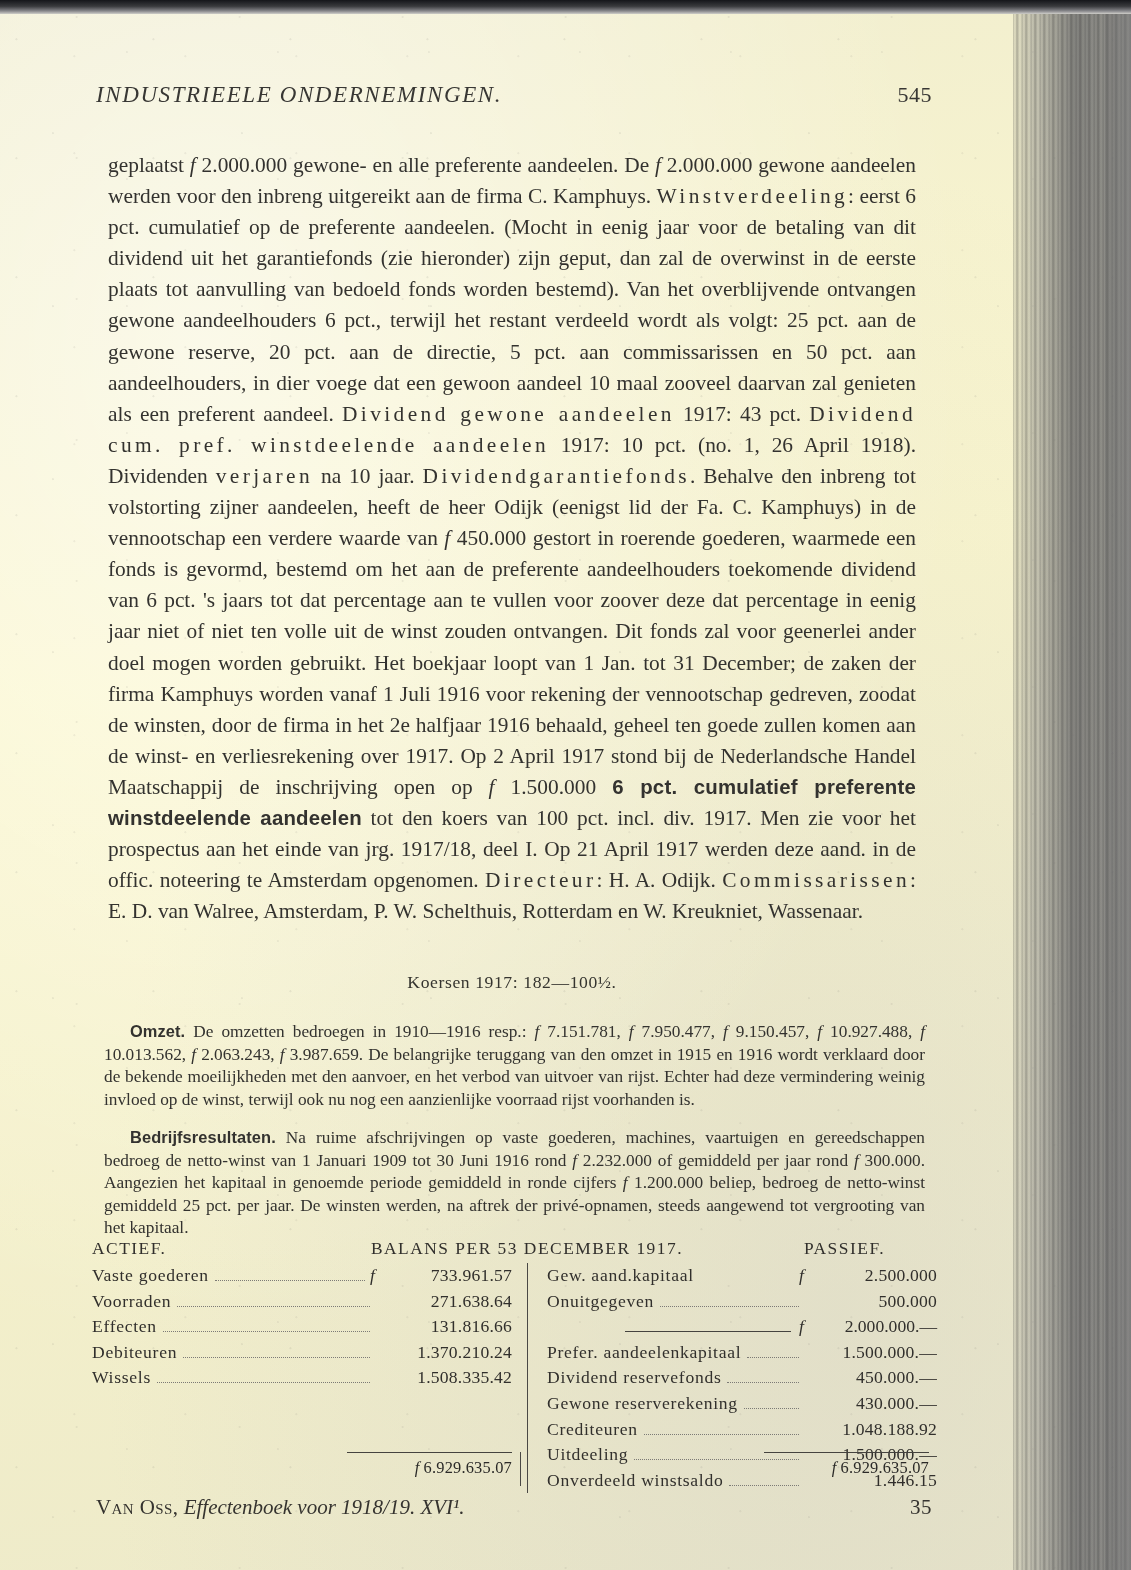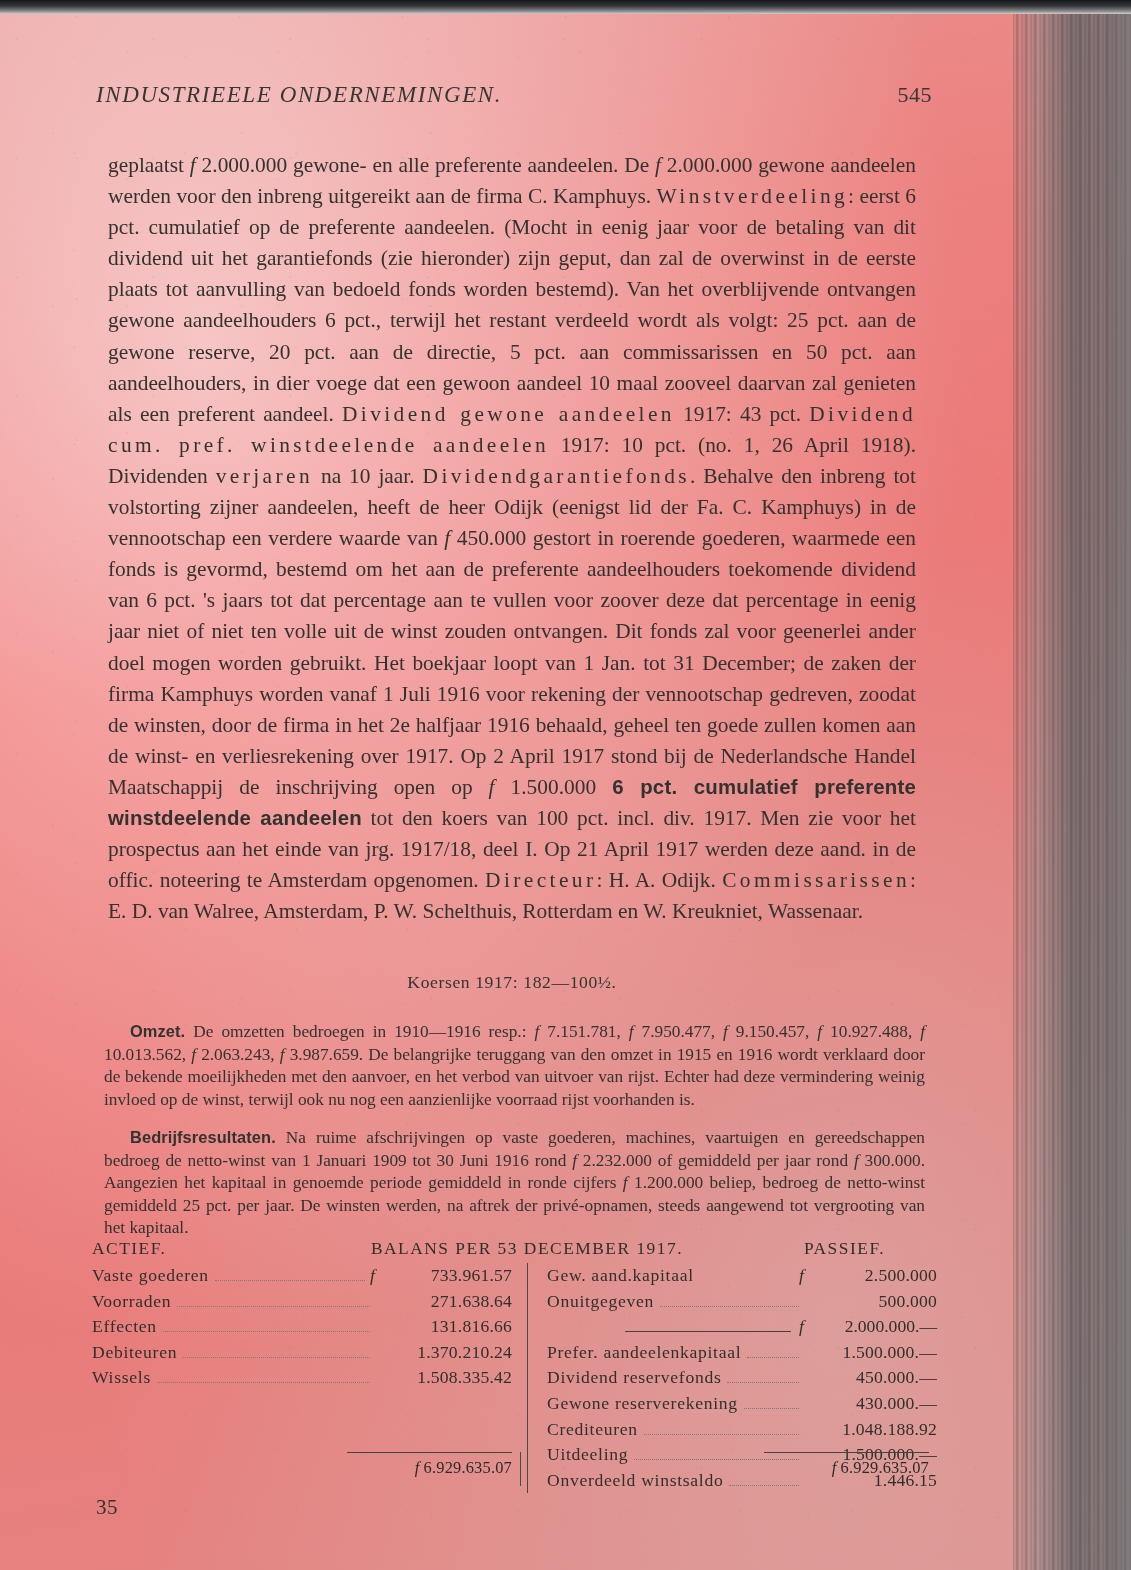--- a/index.html
+++ b/index.html
@@ -5,21 +5,21 @@
   html, body {
     margin: 0;
     padding: 0;
     background: #8f8f8f;
   }
   .page {
     position: relative;
     width: 1131px;
     height: 1570px;
     overflow: hidden;
-    background: #ef4444;
+    background: #fef9c3;
     font-family: "Liberation Serif", "DejaVu Serif", serif;
     color: #2b2a28;
   }
   
   .scan-top-band {
     position: absolute; left: 0; top: 0; width: 1131px; height: 14px;
     background: linear-gradient(180deg,#15161a 0%,#3a3b3e 45%,#86868a 78%,#cfcec9 100%);
     z-index: 7;
   }
   .scan-gutter {
@@ -360,20 +360,25 @@
             <div class="tot-rule"></div>
             <div class="tot-val">
               <span class="cur">f</span><span>6.929.635.07</span>
             </div>
           </div>
         </div>
       </div>
     </div>
 
     <div class="footer">
+      <div class="footer-left">
+        <span class="sc">Van Oss,</span>
+        <span class="it">Effectenboek voor 1918/19.</span>
+        <span class="it">XVI¹.</span>
+      </div>
       <div class="footer-right">35</div>
     </div>
 
   </div>
 
   <div class="speckle"></div>
   <div class="scan-gutter"></div>
   <div class="scan-gutter-edge"></div>
   <div class="scan-top-band"></div>
 </div>

